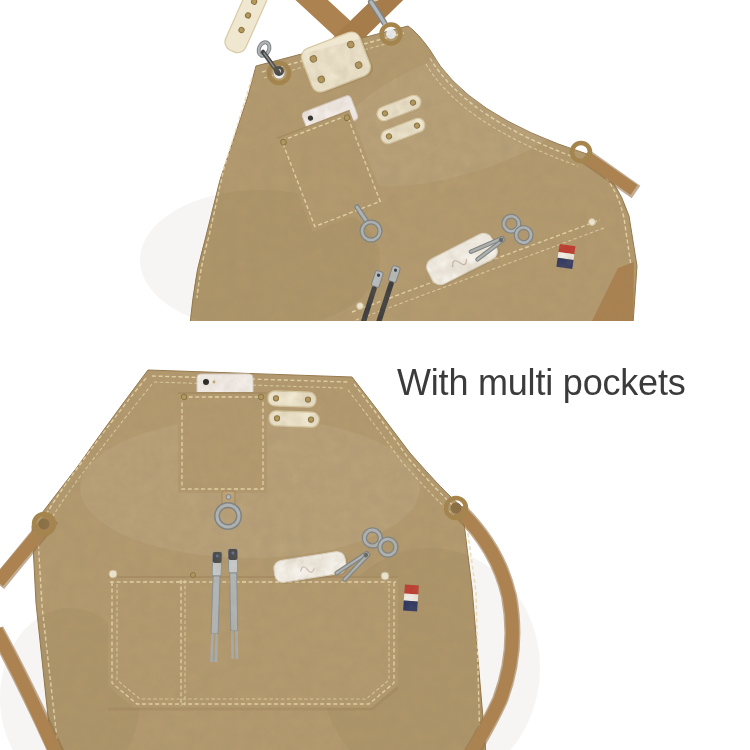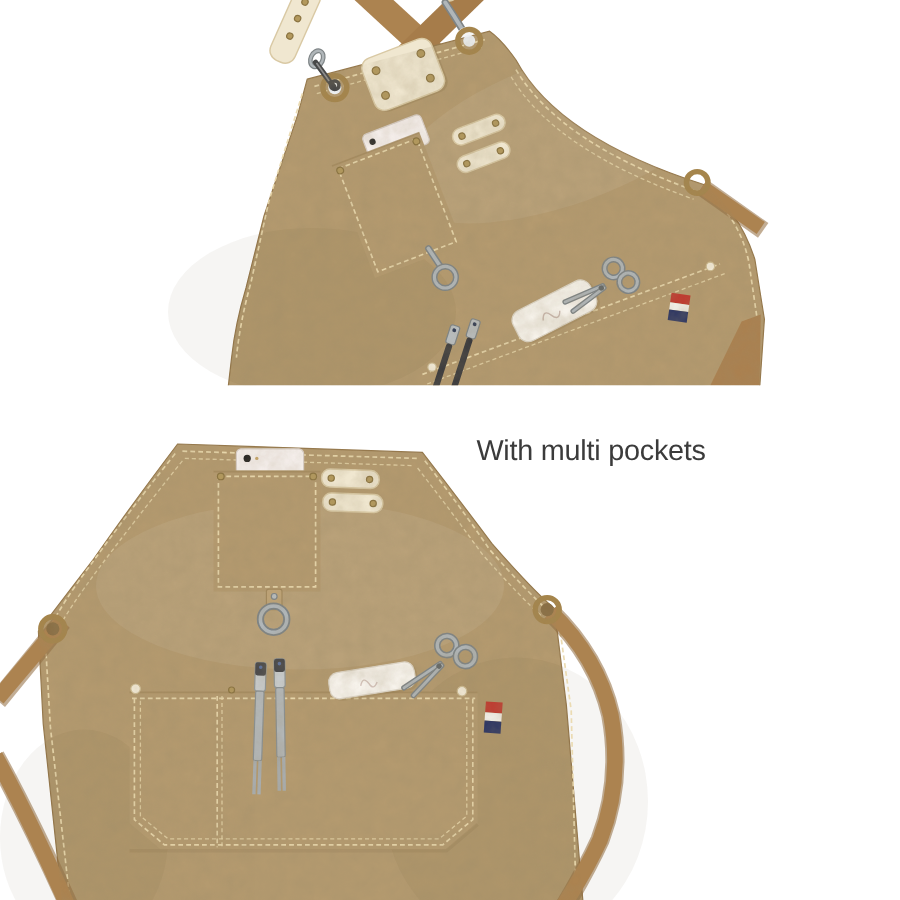--- a/index.html
+++ b/index.html
@@ -1,21 +1,21 @@
 <!DOCTYPE html>
 <html style="--page: #ffffff; --canvas: #b49a6f; --canvas-dark: #9d8257; --canvas-light: #c5ad83; --stitch: #ead9ae; --strap: #ac8350; --strap-dark: #8f6a3c; --leather: #f0e7d0; --leather-edge: #d9c9a4; --brass: #a5854c; --metal: #b0b6b9; --metal-dark: #7e8486; --phone: #f8f2f0; --tag-red: #c0392f; --tag-white: #f2efe7; --tag-navy: #2c3563; --caption: #3b3b3b;"><head>
 <meta charset="utf-8">
 <style>
   html,body{margin:0;padding:0;}
   body{width:750px;height:750px;background:#fff;overflow:hidden;font-family:"Liberation Sans",sans-serif;}
   .stage{position:relative;width:750px;height:750px;background:var(--page,#fff);}
   .photo{position:absolute;left:0;}
   #photo-top{top:0;}
   #photo-bottom{top:368px;}
-  .caption{position:absolute;left:397px;top:362px;font-size:24px;font-weight:400;color:var(--caption,#3b3b3b);letter-spacing:-0.2px;white-space:nowrap;}
+  .caption{position:absolute;left:397px;top:362px;font-size:36px;font-weight:400;color:var(--caption,#3b3b3b);letter-spacing:-0.2px;white-space:nowrap;}
   
   .canvas{fill:var(--canvas);stroke:#96794d;stroke-width:1;}
   .st{fill:none;stroke:var(--stitch);stroke-width:1.4;stroke-dasharray:4 2.6;opacity:.95;}
   .st2{fill:none;stroke:var(--stitch);stroke-width:1.1;stroke-dasharray:3.4 2.4;opacity:.8;}
   .seam{fill:none;stroke:#a2885c;stroke-width:1.4;opacity:.8;}
   .leather{fill:var(--leather);stroke:var(--leather-edge);stroke-width:1.2;}
   .rivet{fill:#b3995d;stroke:#8a7340;stroke-width:1;}
   .brassring{fill:none;stroke:var(--brass);stroke-width:4.5;}
   .strapline{stroke:var(--strap);fill:none;}
   .strapdark{stroke:var(--strap-dark);fill:none;opacity:.55;}

